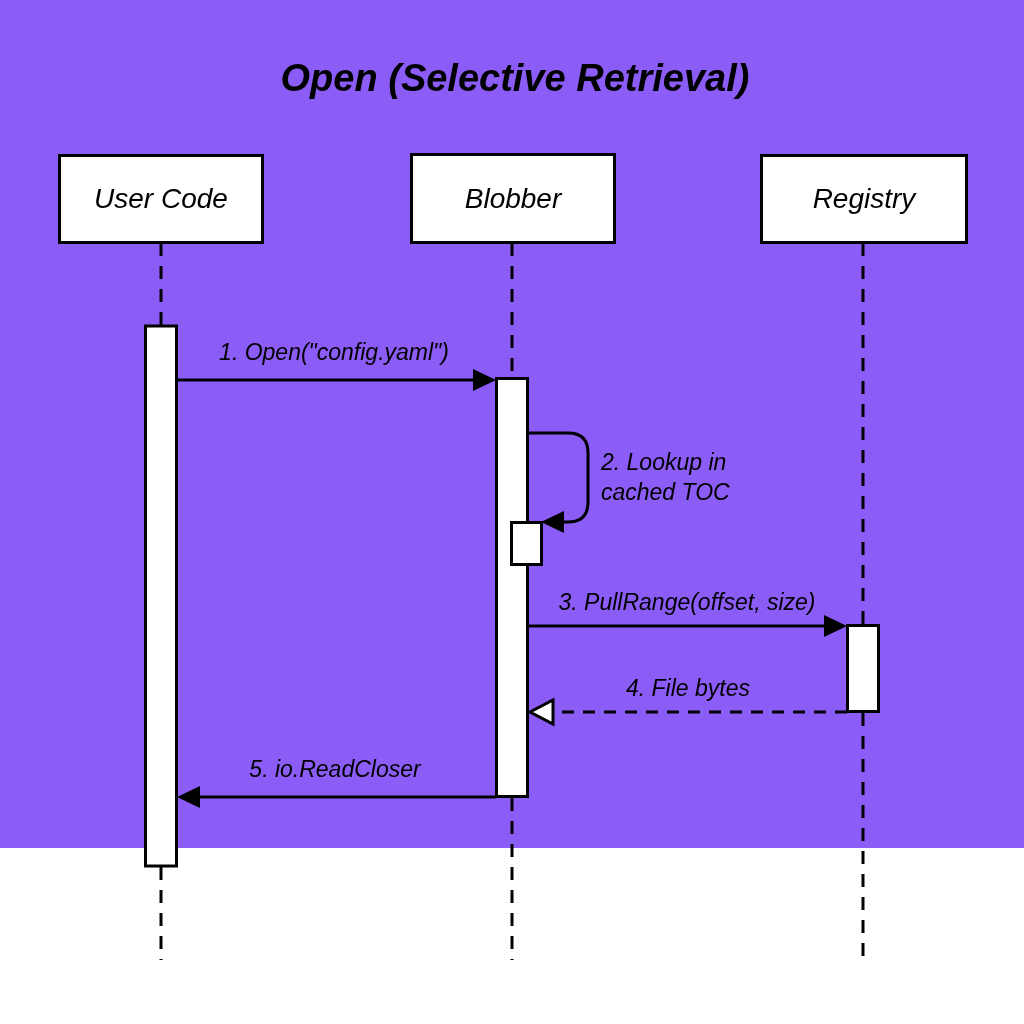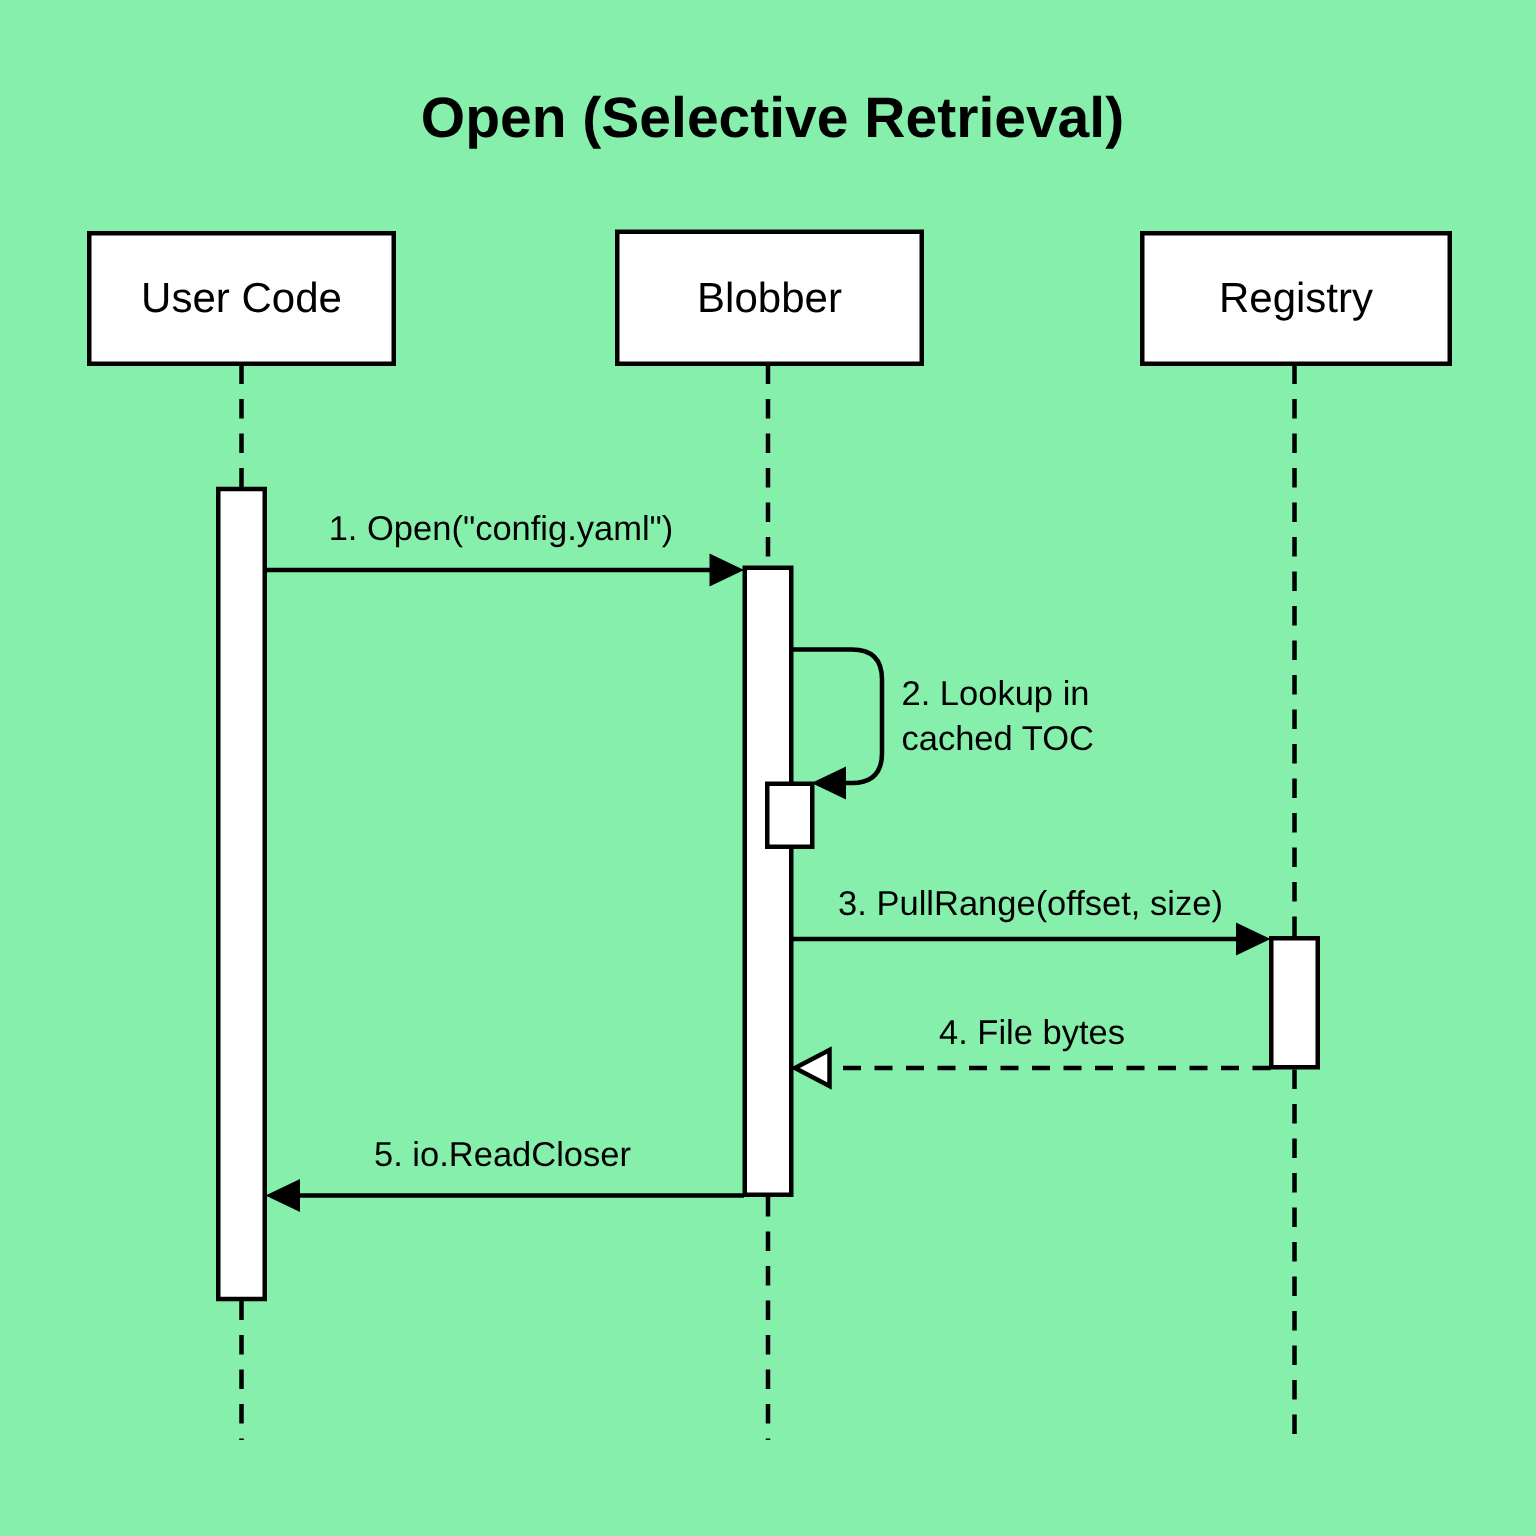--- a/index.html
+++ b/index.html
@@ -6,22 +6,23 @@
     margin: 0;
     padding: 0;
     background: #ffffff;
     width: 1024px;
     height: 1024px;
     overflow: hidden;
   }
   .stage {
     position: relative;
     width: 1024px;
-    height: 1024px;
-    background: #86efac;
+    height: 848px;
+    background: #8b5cf6;
+    font-style: italic;
   }
   svg { display: block; }
   .title-text {
     font-family: "Liberation Sans", sans-serif;
     font-size: 38px;
     font-weight: bold;
     fill: #000000;
   }
   .ptext {
     font-family: "Liberation Sans", sans-serif;

